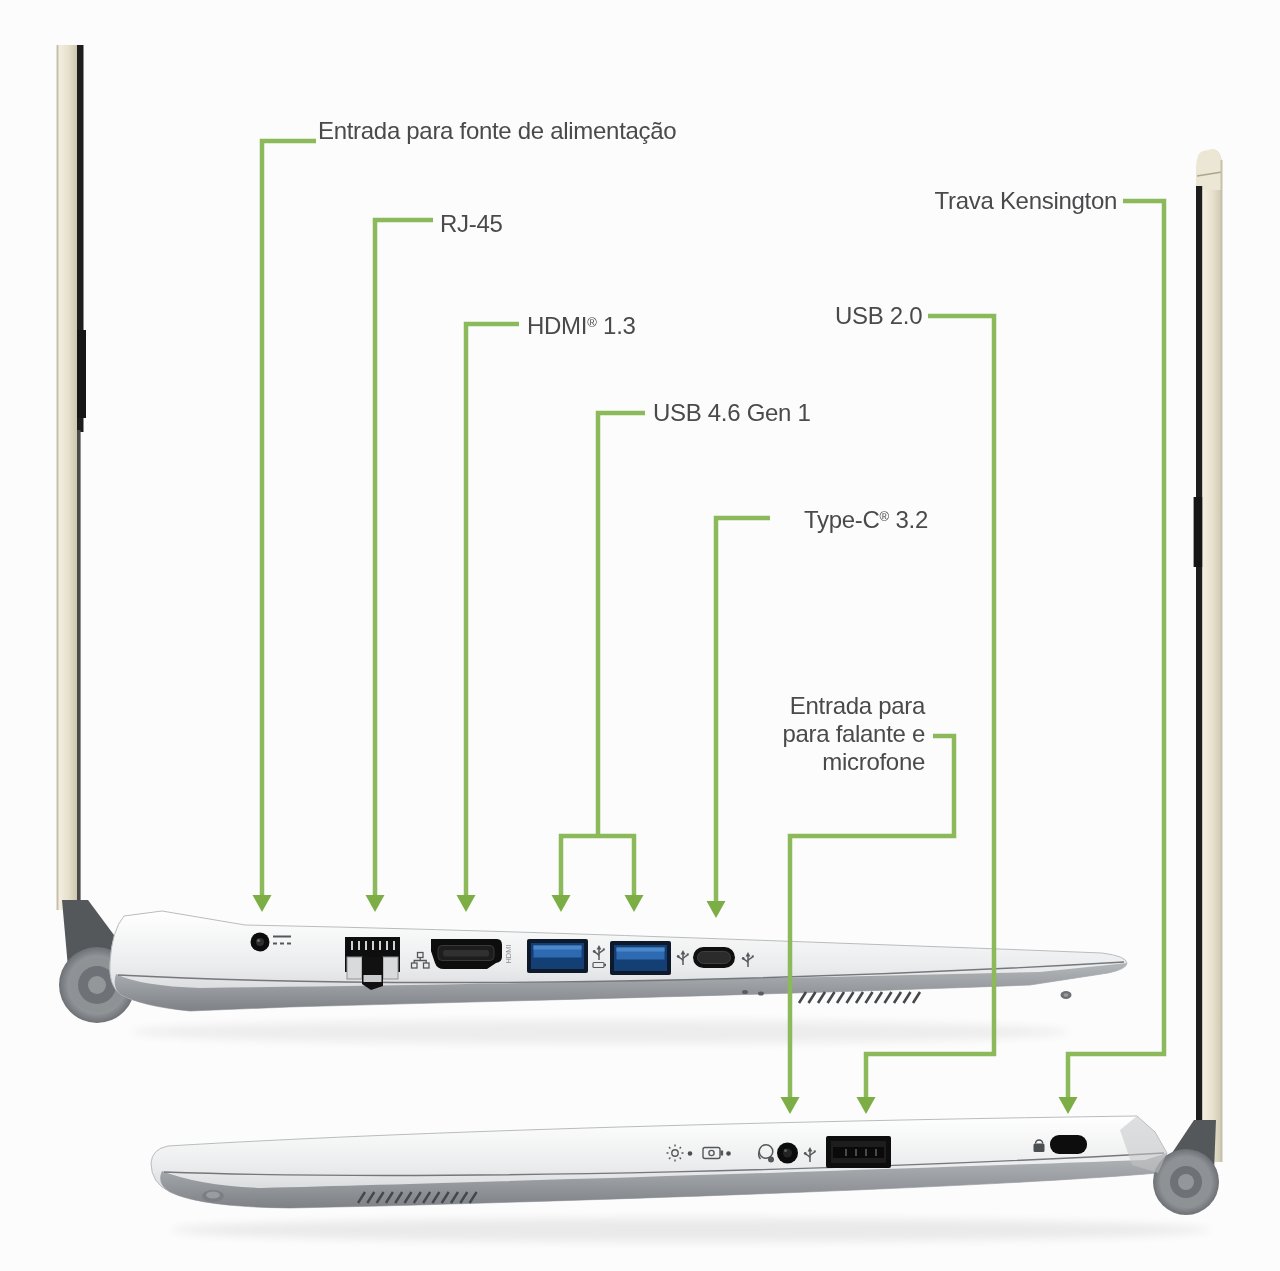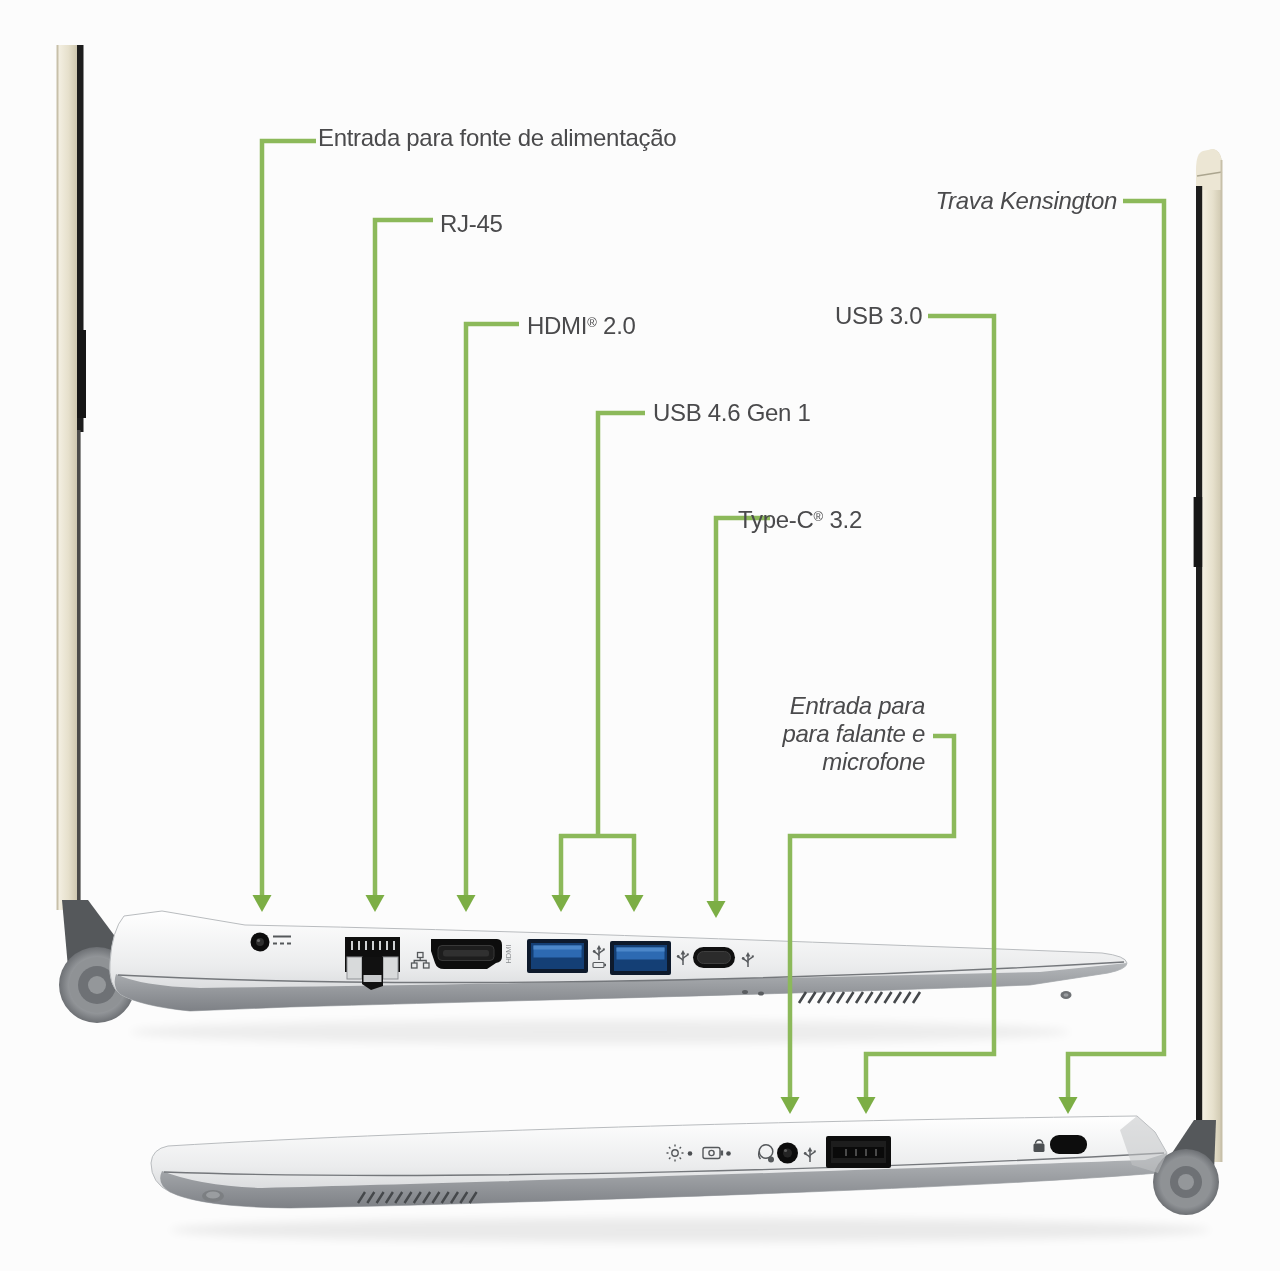--- a/index.html
+++ b/index.html
@@ -9,21 +9,21 @@
     font-family:"Liberation Sans",sans-serif;
   }
   .scene{position:absolute;left:0;top:0;width:1280px;height:1271px;}
   .lbl{
     position:absolute;
     font-size:24px;line-height:28px;
     color:#4a4a4c;letter-spacing:-0.3px;white-space:nowrap;
     transform:translateY(-50%);
   }
   .lbl .reg{font-size:13px;vertical-align:7px;letter-spacing:0;}
-  .lbl.right{text-align:right;font-style:italic;}
+  .lbl.right{text-align:right;}
   .lbl.multiline{white-space:normal;width:210px;}
   .lbl.multiline span{display:block;text-align:right;}
 </style>
 </head>
 <body>
 
 <div class="canvas">
 
   <svg class="scene" viewBox="0 0 1280 1271">
     <defs>
@@ -232,26 +232,26 @@
       <path d="M456.5 895 L475.5 895 L466 912 Z"></path>
       <path d="M551.5 895 L570.5 895 L561 912 Z"></path>
       <path d="M624.5 895 L643.5 895 L634 912 Z"></path>
       <path d="M706.5 901 L725.5 901 L716 918 Z"></path>
       <path d="M1058.5 1097 L1077.5 1097 L1068 1114 Z"></path>
       <path d="M856.5 1097 L875.5 1097 L866 1114 Z"></path>
       <path d="M780.5 1097 L799.5 1097 L790 1114 Z"></path>
     </g>
   </svg>
 
-  <div class="lbl" style="left:318px;top:138px">Entrada para fonte de alimentação</div>
+  <div class="lbl" style="left:318px;top:131px">Entrada para fonte de alimentação</div>
   <div class="lbl" style="left:440px;top:224px">RJ-45</div>
-  <div class="lbl" style="left:527px;top:324px"><span>HDMI</span><span class="reg">®</span><span> 2.0</span></div>
+  <div class="lbl" style="left:527px;top:324px"><span>HDMI</span><span class="reg">®</span><span> 1.3</span></div>
   <div class="lbl" style="left:653px;top:413px">USB 4.6 Gen 1</div>
-  <div class="lbl" style="left:738px;top:518px"><span>Type-C</span><span class="reg">®</span><span> 3.2</span></div>
+  <div class="lbl" style="left:804px;top:518px"><span>Type-C</span><span class="reg">®</span><span> 3.2</span></div>
   <div class="lbl right" style="right:163px;top:201px">Trava Kensington</div>
-  <div class="lbl" style="left:835px;top:316px">USB 3.0</div>
+  <div class="lbl" style="left:835px;top:316px">USB 2.0</div>
   <div class="lbl right multiline" style="right:355px;top:734px">
     <span>Entrada para</span>
     <span>para falante e</span>
     <span>microfone</span>
   </div>
 
 </div>
 
 </body></html>

